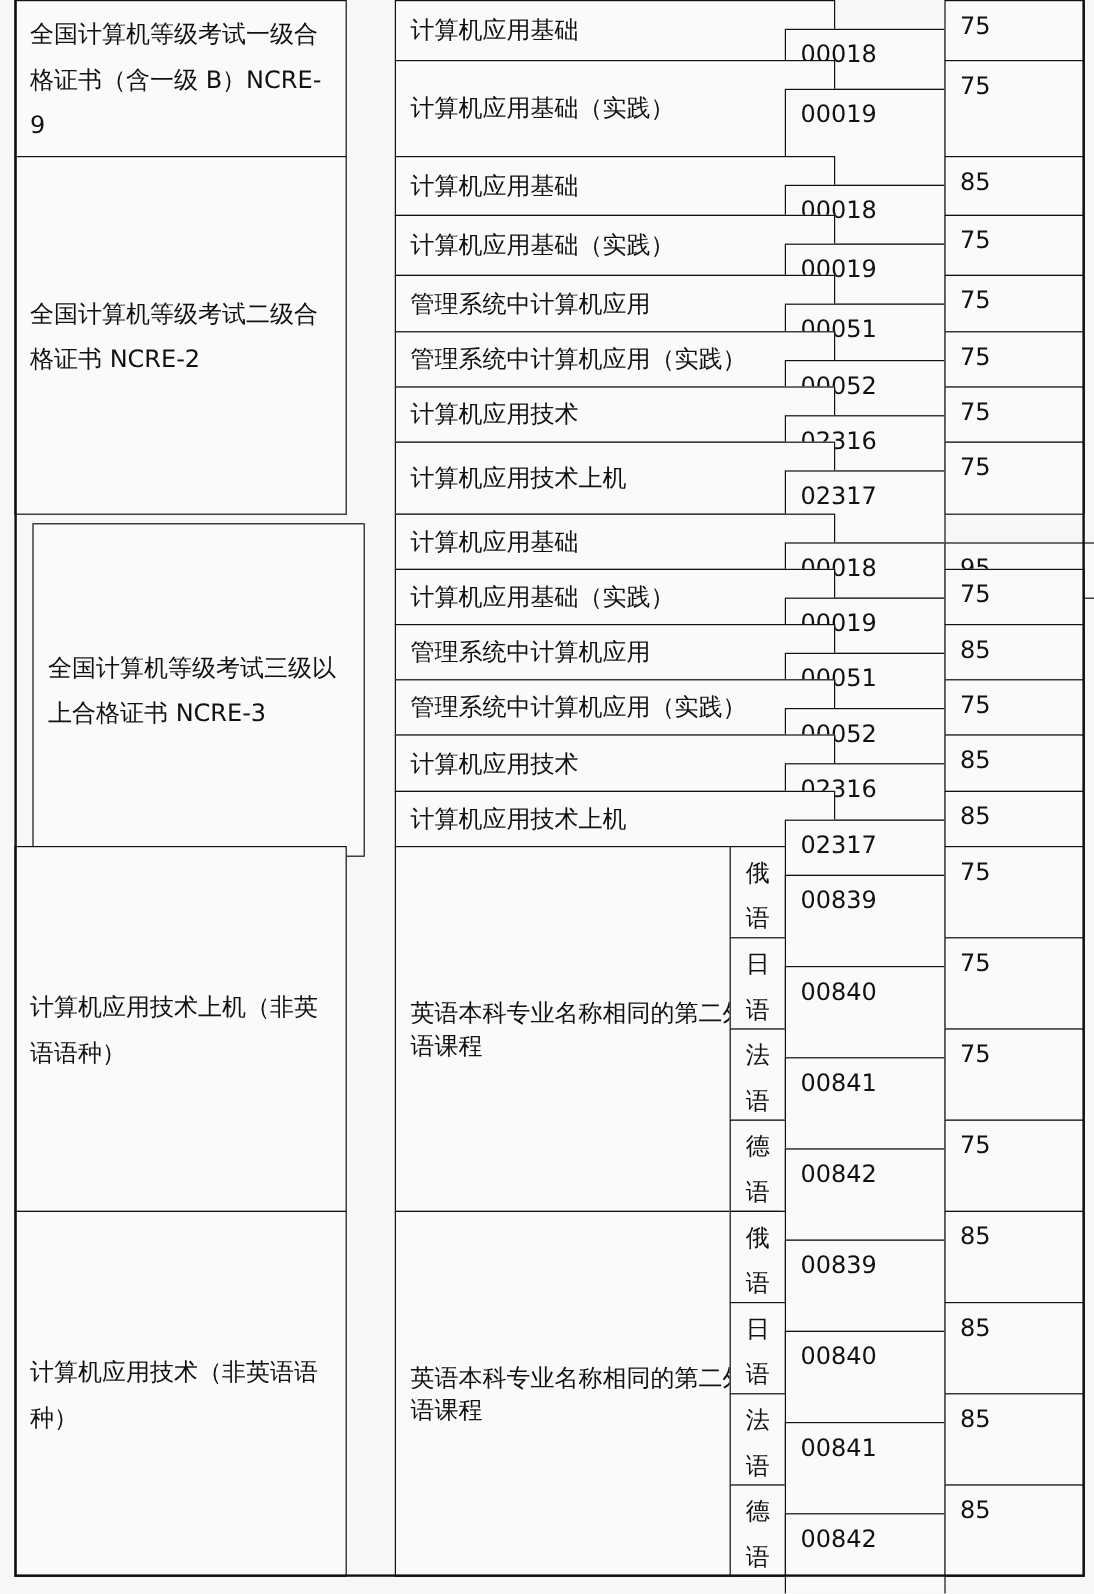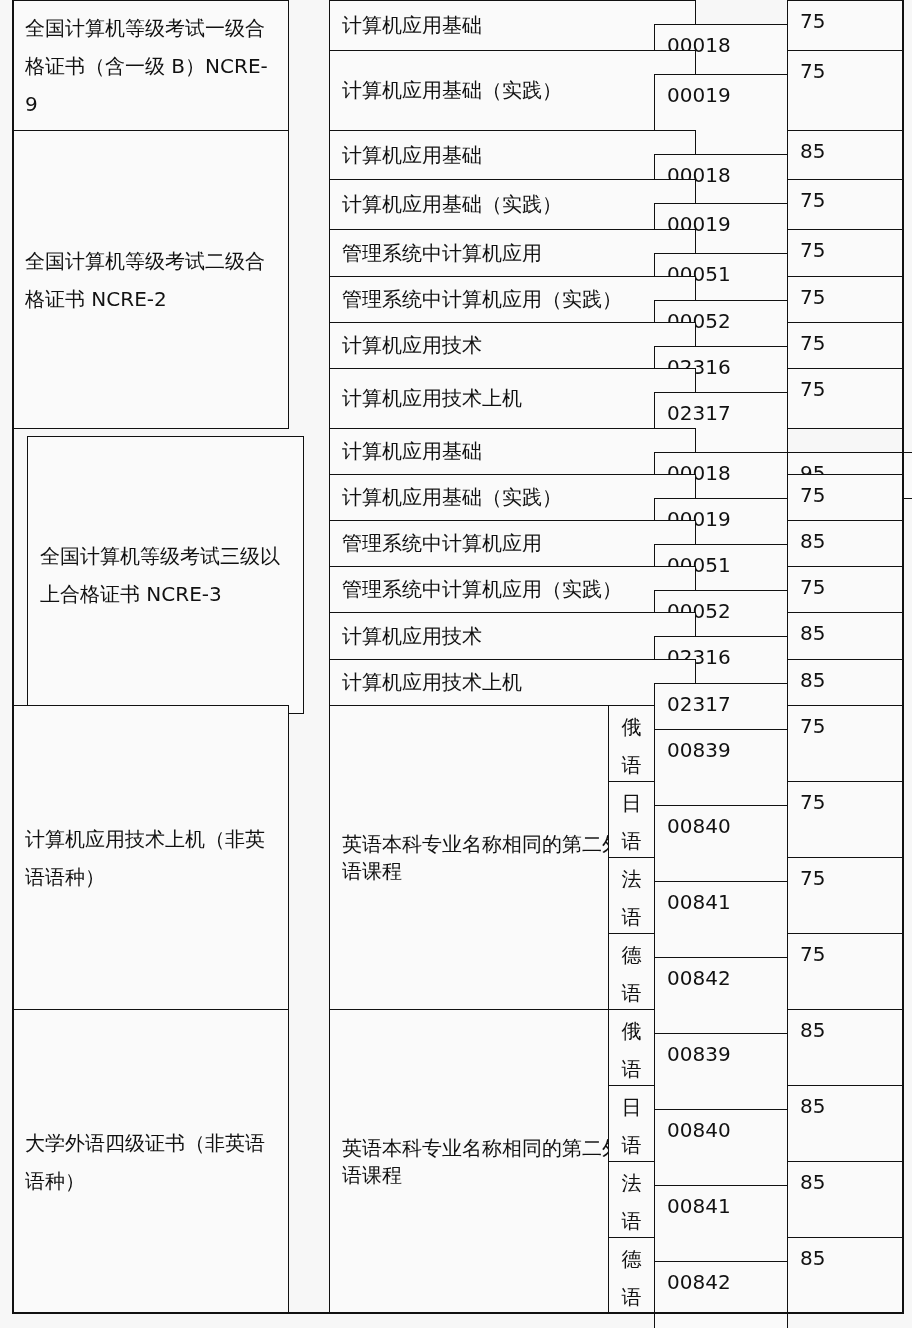--- a/index.html
+++ b/index.html
@@ -80,21 +80,21 @@
       <span>语</span>
     </div>
     <div class="cell c-code" style="left: 654px; top: 857px; width: 134px; height: 77px;">00841</div>
     <div class="cell c-score" style="left: 787px; top: 857px; width: 117px; height: 77px;">75</div>
     <div class="cell c-lang" style="left: 608px; top: 933px; width: 47px; height: 77px;">
       <span>德</span>
       <span>语</span>
     </div>
     <div class="cell c-code" style="left: 654px; top: 933px; width: 134px; height: 77px;">00842</div>
     <div class="cell c-score" style="left: 787px; top: 933px; width: 117px; height: 77px;">75</div>
-    <div class="cell c-left" style="left: 12px; top: 1009px; width: 277px; height: 305px;">大学外语四级证书（非英语语种）</div>
+    <div class="cell c-left" style="left: 12px; top: 1009px; width: 277px; height: 305px;">计算机应用技术（非英语语种）</div>
     <div class="cell c-course" style="left: 288px; top: 1009px; width: 321px; height: 305px;">英语本科专业名称相同的第二外语课程</div>
     <div class="cell c-lang" style="left: 608px; top: 1009px; width: 47px; height: 77px;">
       <span>俄</span>
       <span>语</span>
     </div>
     <div class="cell c-code" style="left: 654px; top: 1009px; width: 134px; height: 77px;">00839</div>
     <div class="cell c-score" style="left: 787px; top: 1009px; width: 117px; height: 77px;">85</div>
     <div class="cell c-lang" style="left: 608px; top: 1085px; width: 47px; height: 77px;">
       <span>日</span>
       <span>语</span>

